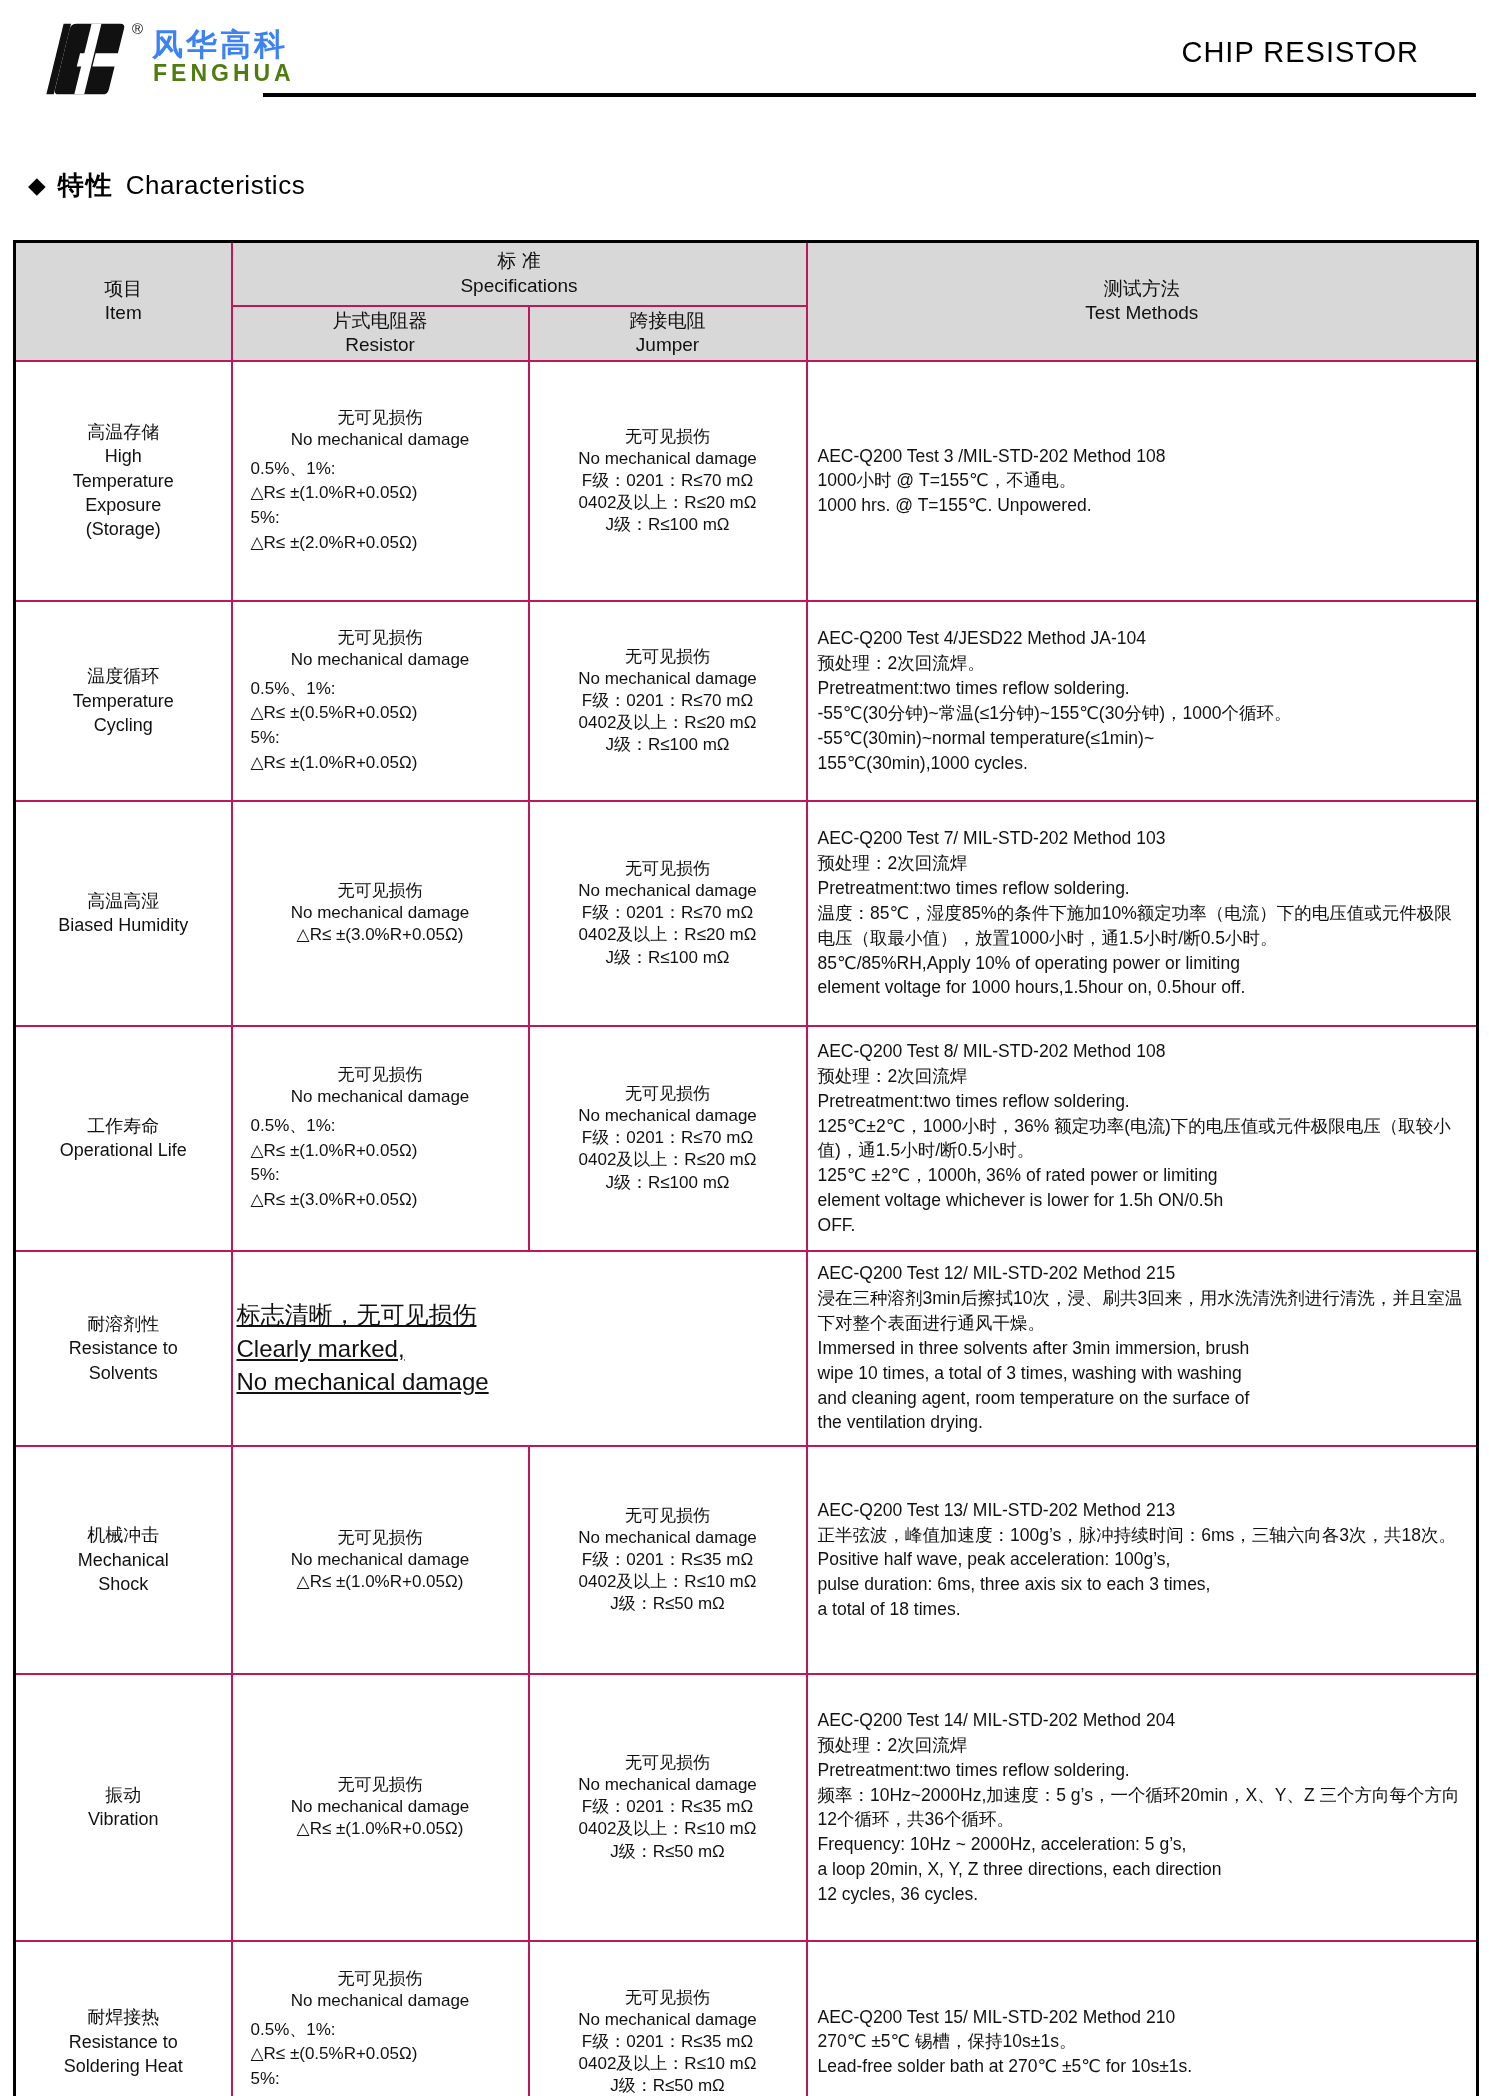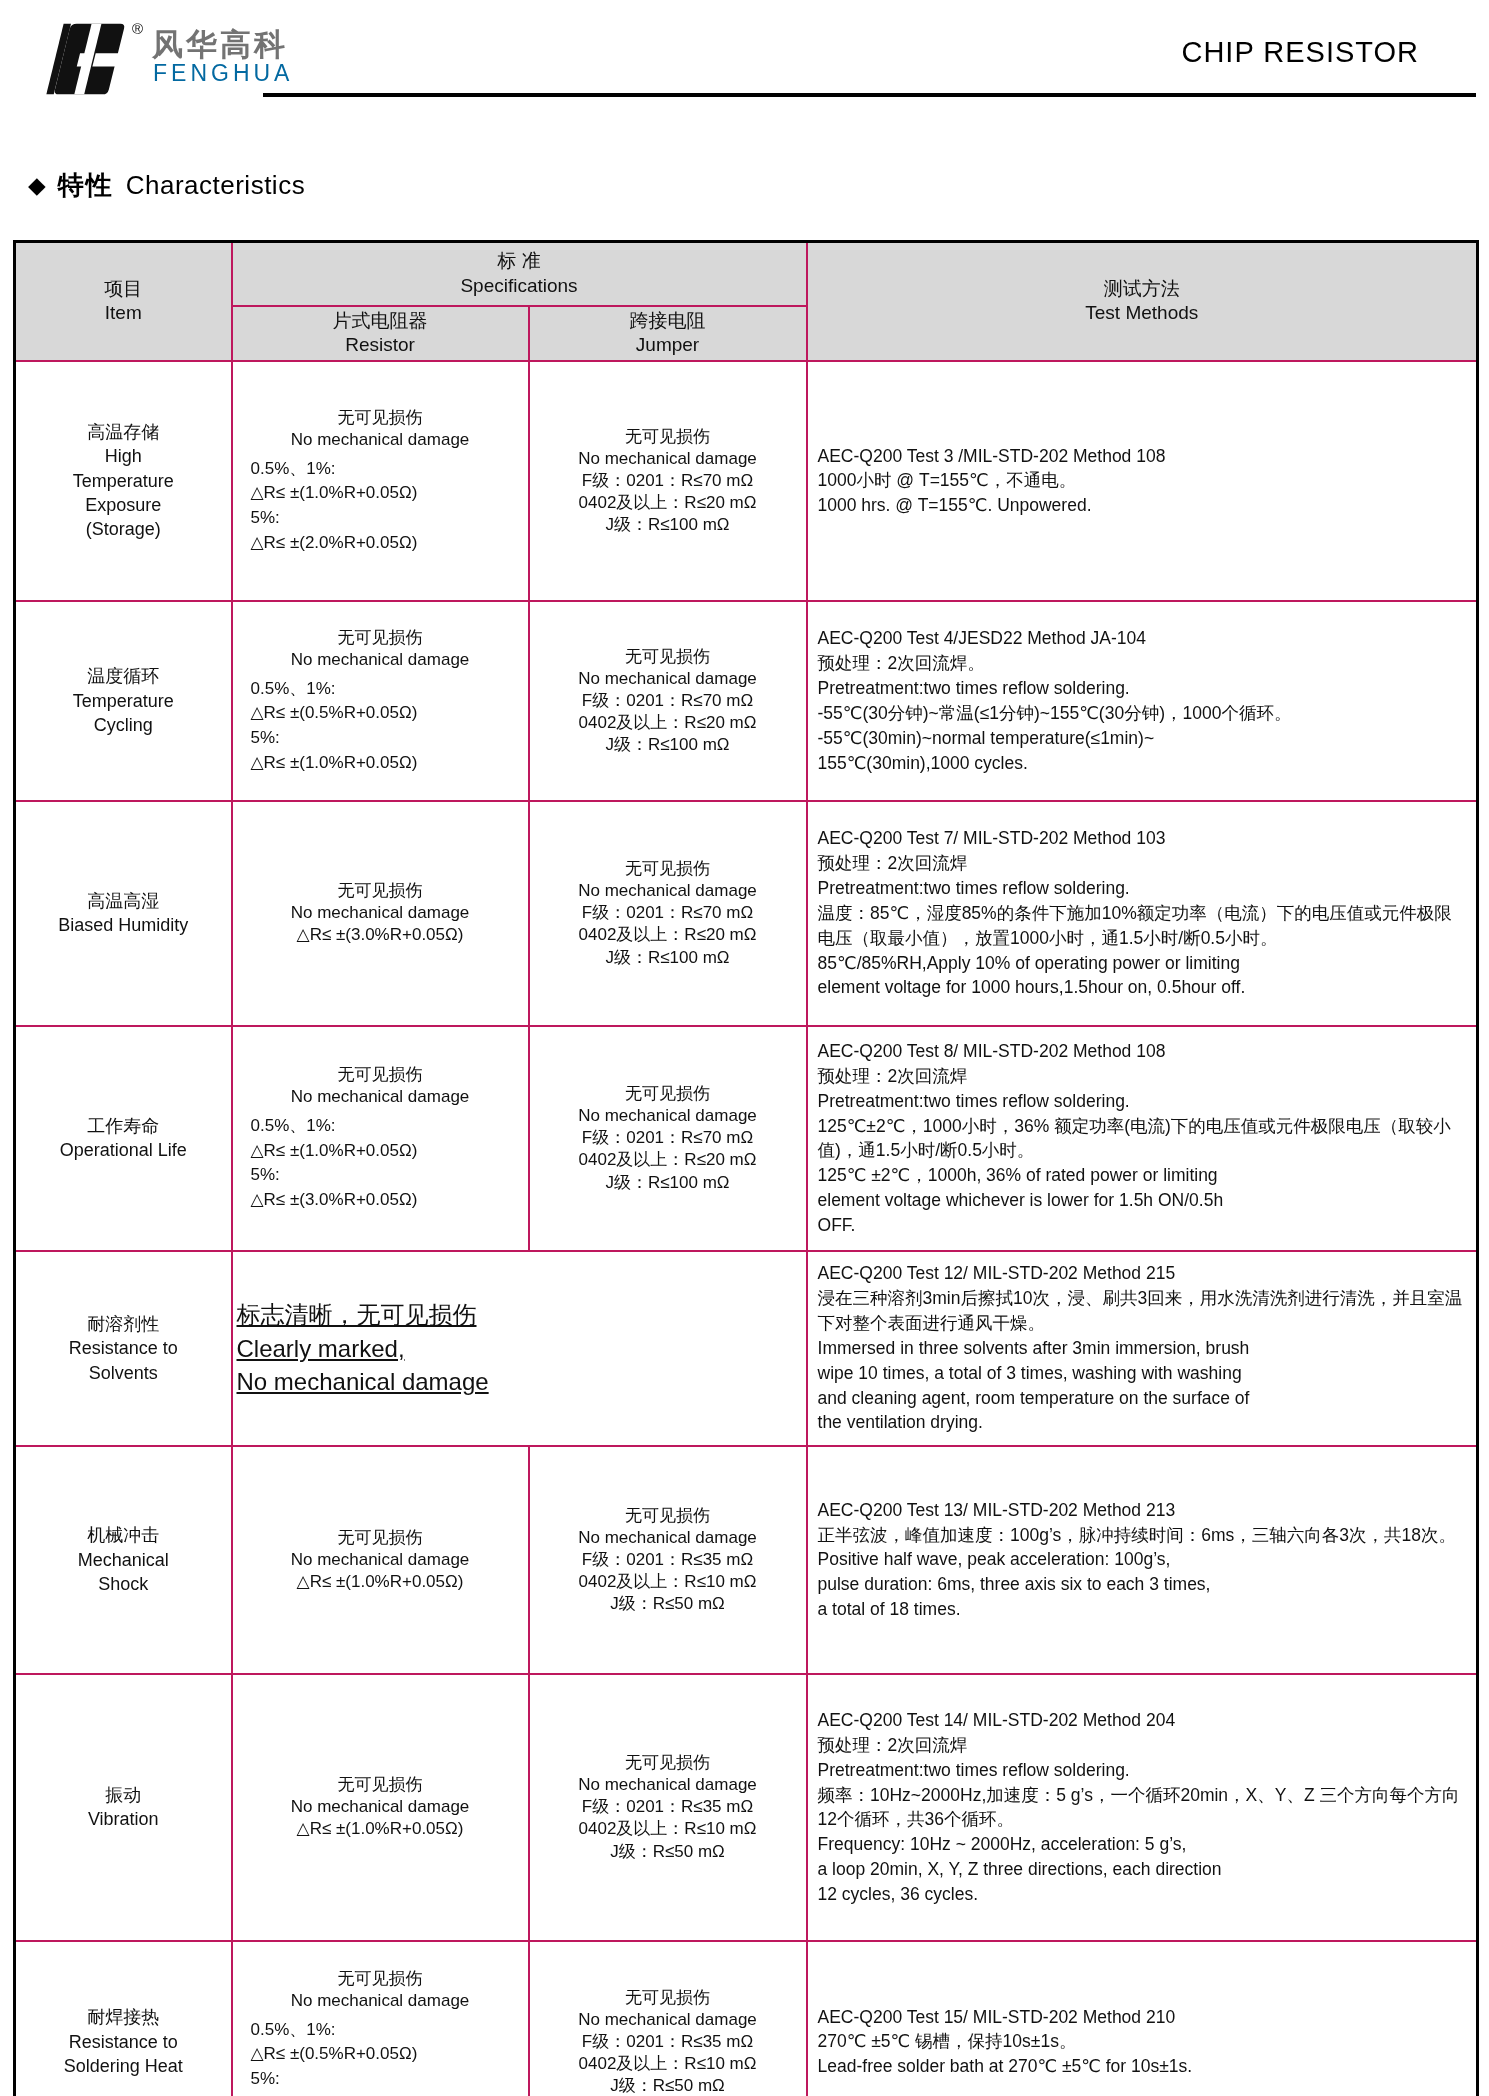--- a/index.html
+++ b/index.html
@@ -6,22 +6,22 @@
   body{
     width:1489px;height:2096px;position:relative;overflow:hidden;
     background:#ffffff;color:#111;
     font-family:"Liberation Sans","DejaVu Sans",sans-serif;
     -webkit-font-smoothing:antialiased;
   }
   
   .hdr{position:absolute;left:0;top:0;width:100%;height:110px;}
   .logo-mark{position:absolute;left:42px;top:22px;width:86px;height:74px;}
   .reg{position:absolute;left:132px;top:20px;font-size:15px;color:#111;}
-  .brand-cn{position:absolute;left:152px;top:24px;font-size:31px;font-weight:bold;letter-spacing:3px;color:#737373;}
-  .brand-en{position:absolute;left:153px;top:60px;font-size:23px;font-weight:normal;letter-spacing:4px;color:#0369a1;}
+  .brand-cn{position:absolute;left:152px;top:24px;font-size:31px;font-weight:bold;letter-spacing:3px;color:#3b82f6;}
+  .brand-en{position:absolute;left:153px;top:60px;font-size:23px;font-weight:bold;letter-spacing:4px;color:#4d7c0f;}
   .page-title{position:absolute;right:70px;top:36px;font-size:29px;letter-spacing:1px;color:#000;}
   .hdr-rule{position:absolute;left:263px;top:93px;width:1213px;height:4px;background:#000;}
   
   .section{position:absolute;left:28px;top:168px;font-size:26px;color:#000;display:flex;align-items:center;gap:12px;}
   .section .diamond{font-size:23px;line-height:1;}
   .section .cn{font-weight:bold;letter-spacing:2px;}
   .section .en{font-weight:normal;letter-spacing:0.5px;}
   
   table.chars{
     position:absolute;left:13px;top:240px;width:1463px;

